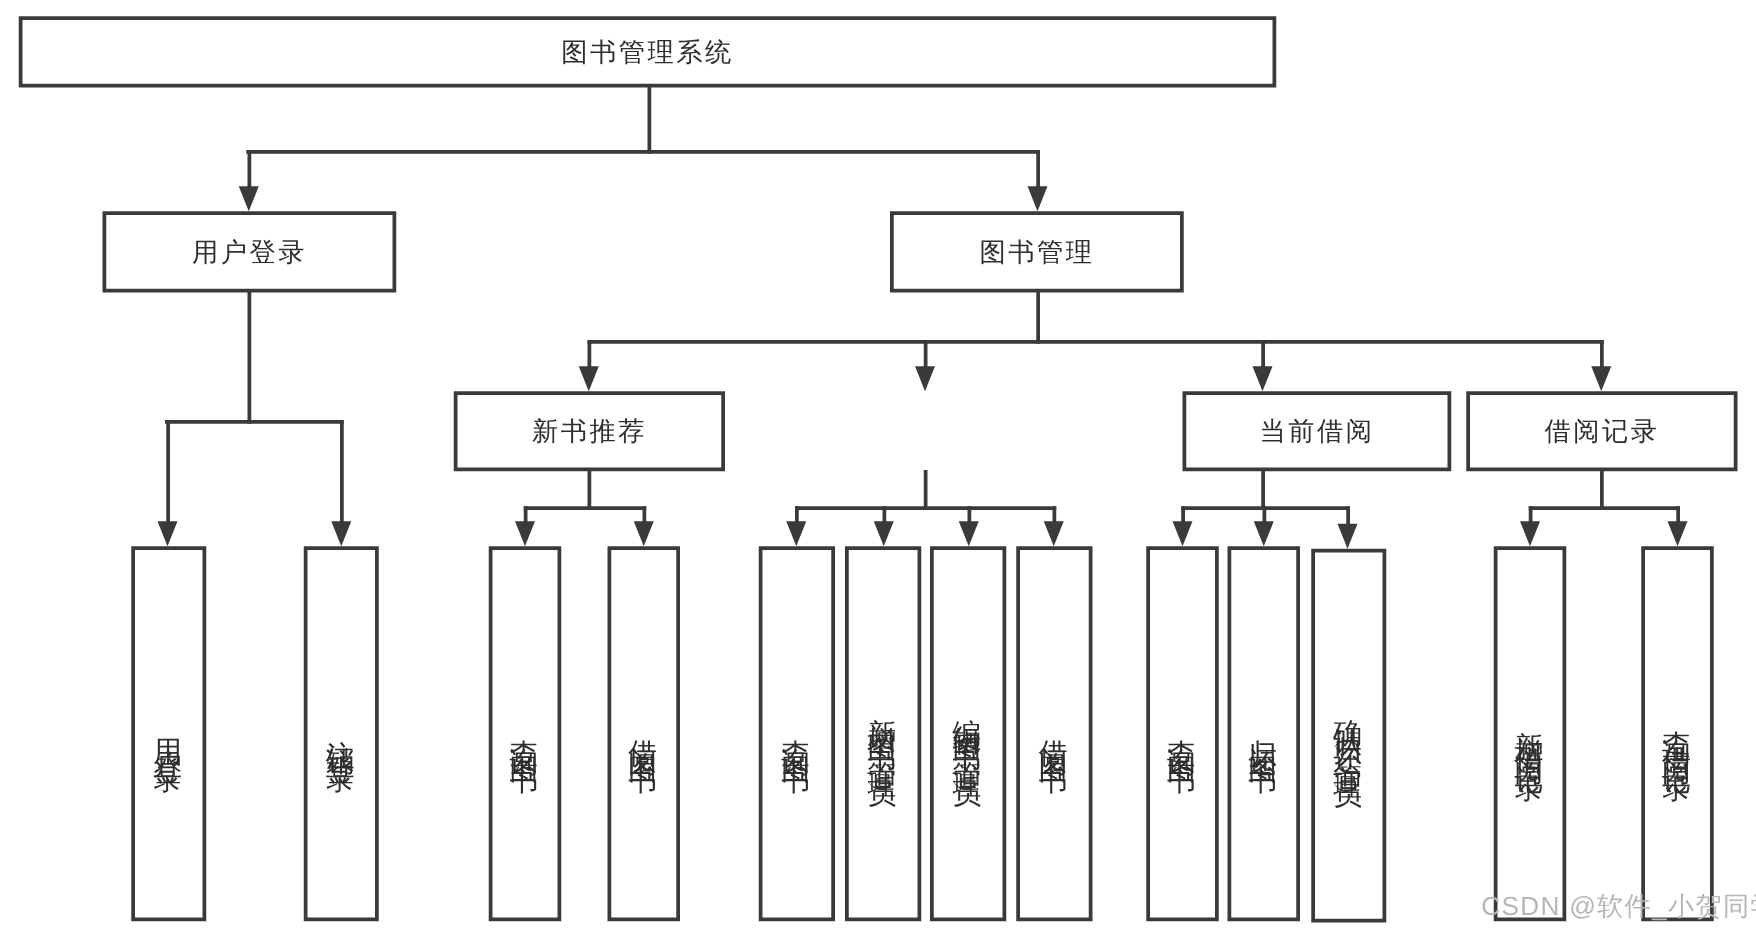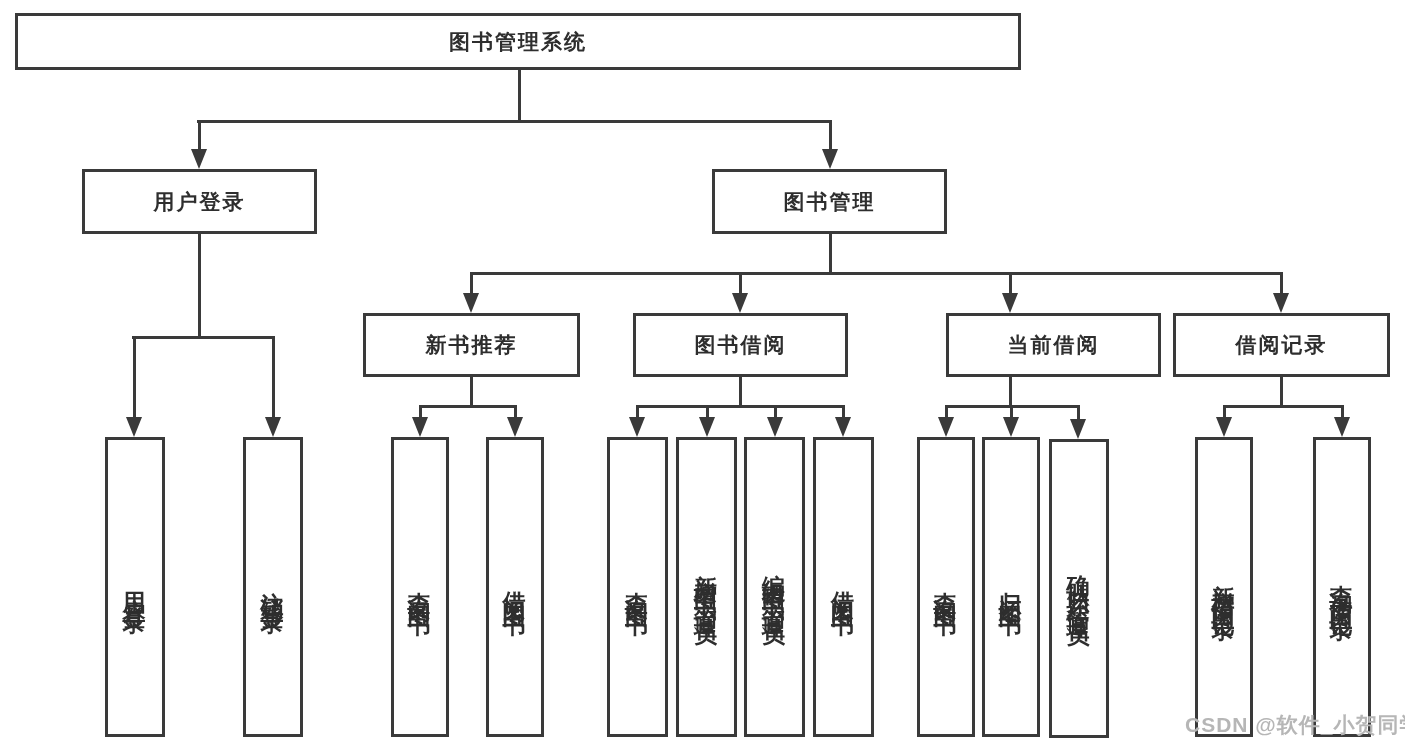--- a/index.html
+++ b/index.html
@@ -2,21 +2,20 @@
 <html><head>
 <meta charset="utf-8">
 <style>
   html,body{margin:0;padding:0;background:#fff;}
   .stage{
     position:relative;
     width:1405px;height:747px;
     background:#ffffff;
     font-family:"Liberation Sans", sans-serif;
     overflow:hidden;
-    font-weight:bold;
   }
   .box{
     position:absolute;
     box-sizing:border-box;
     border:3px solid #3a3a3a;
     background:#ffffff;
     display:flex;
     align-items:center;
     justify-content:center;
     color:#2e2e2e;
@@ -55,21 +54,20 @@
 <body>
 
 <div class="stage">
 
   <div class="box" style="left:15px;top:13px;width:1006px;height:57px">图书管理系统</div>
 
   <div class="box" style="left:82px;top:169px;width:235px;height:65px">用户登录</div>
   <div class="box" style="left:363px;top:313px;width:217px;height:64px">新书推荐</div>
 
   <div class="box" style="left:712px;top:169px;width:235px;height:65px">图书管理</div>
-  <div class="box" style="left:633px;top:313px;width:215px;height:64px">图书借阅</div>
   <div class="box" style="left:946px;top:313px;width:215px;height:64px">当前借阅</div>
   <div class="box" style="left:1173px;top:313px;width:217px;height:64px">借阅记录</div>
 
   <div class="box vbox" style="left:105px;top:437px;width:60px;height:300px">用户登录</div>
   <div class="box vbox" style="left:243px;top:437px;width:60px;height:300px">注销登录</div>
 
   <div class="box vbox" style="left:391px;top:437px;width:58px;height:300px">查询图书</div>
   <div class="box vbox" style="left:486px;top:437px;width:58px;height:300px">借阅图书</div>
 
   <div class="box vbox" style="left:607px;top:437px;width:61px;height:300px">查询图书</div>

